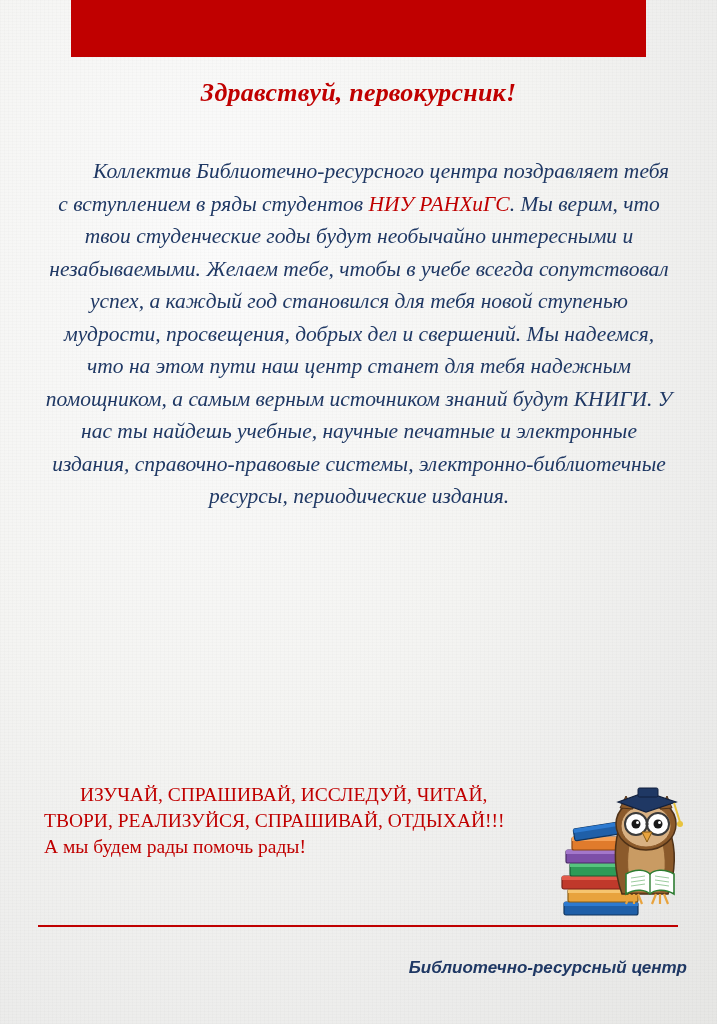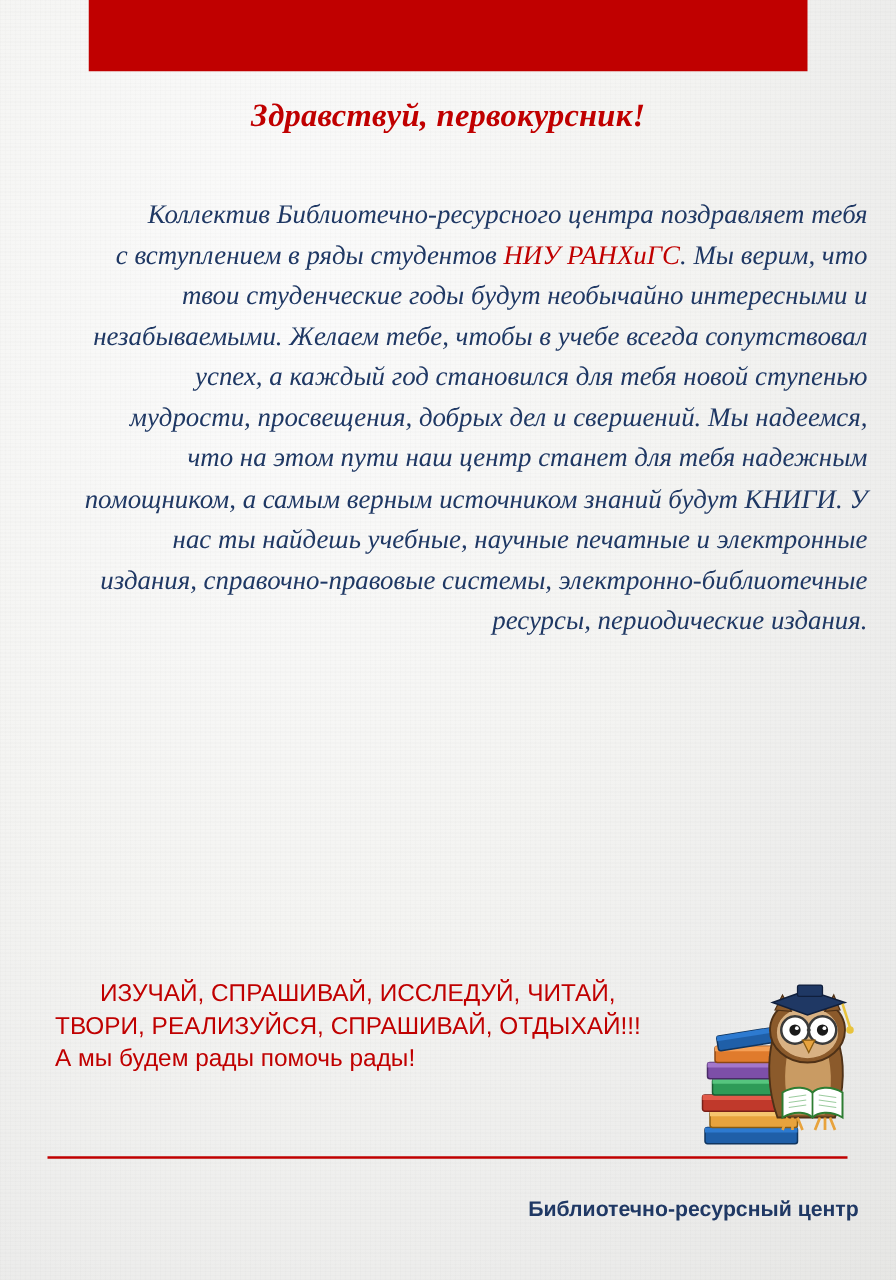--- a/index.html
+++ b/index.html
@@ -59,22 +59,21 @@
   .body-text {
     position: absolute;
     left: 44px;
     top: 155px;
     width: 630px;
     color: #1F3864;
     font-family: "Liberation Serif", serif;
     font-style: italic;
     font-size: 21.5px;
     line-height: 32.5px;
-    text-align: right;
-    margin-left: 20px;
+    text-align: center;
   }
   .body-text p {
     margin: 0 0 0 0;
   }
   .indent {
     display: inline-block;
     width: 44px;
   }
   .accent-red {
     color: #C00000;
@@ -84,21 +83,21 @@
     color: #C05020;
     text-decoration: underline;
   }
 
   .slogan {
     position: absolute;
     left: 44px;
     top: 782px;
     width: 520px;
     color: #C00000;
-    font-family: Liberation Sans, sans-serif;
+    font-family: Liberation Serif, serif;
     font-size: 19.5px;
     line-height: 26px;
     font-weight: normal;
   }
   .slogan .line1 {
     padding-left: 36px;
   }
   .slogan-last {
     color: #C00000;
   }
@@ -111,20 +110,21 @@
     height: 0;
     border-top: 2px solid #C00000;
   }
 
   .footer {
     position: absolute;
     right: 46px;
     top: 958px;
     color: #1F3864;
     font-family: "Liberation Sans", sans-serif;
+    font-style: italic;
     font-weight: bold;
     font-size: 17px;
   }
 
   
   .illustration {
     position: absolute;
     left: 556px;
     top: 762px;
     width: 140px;

